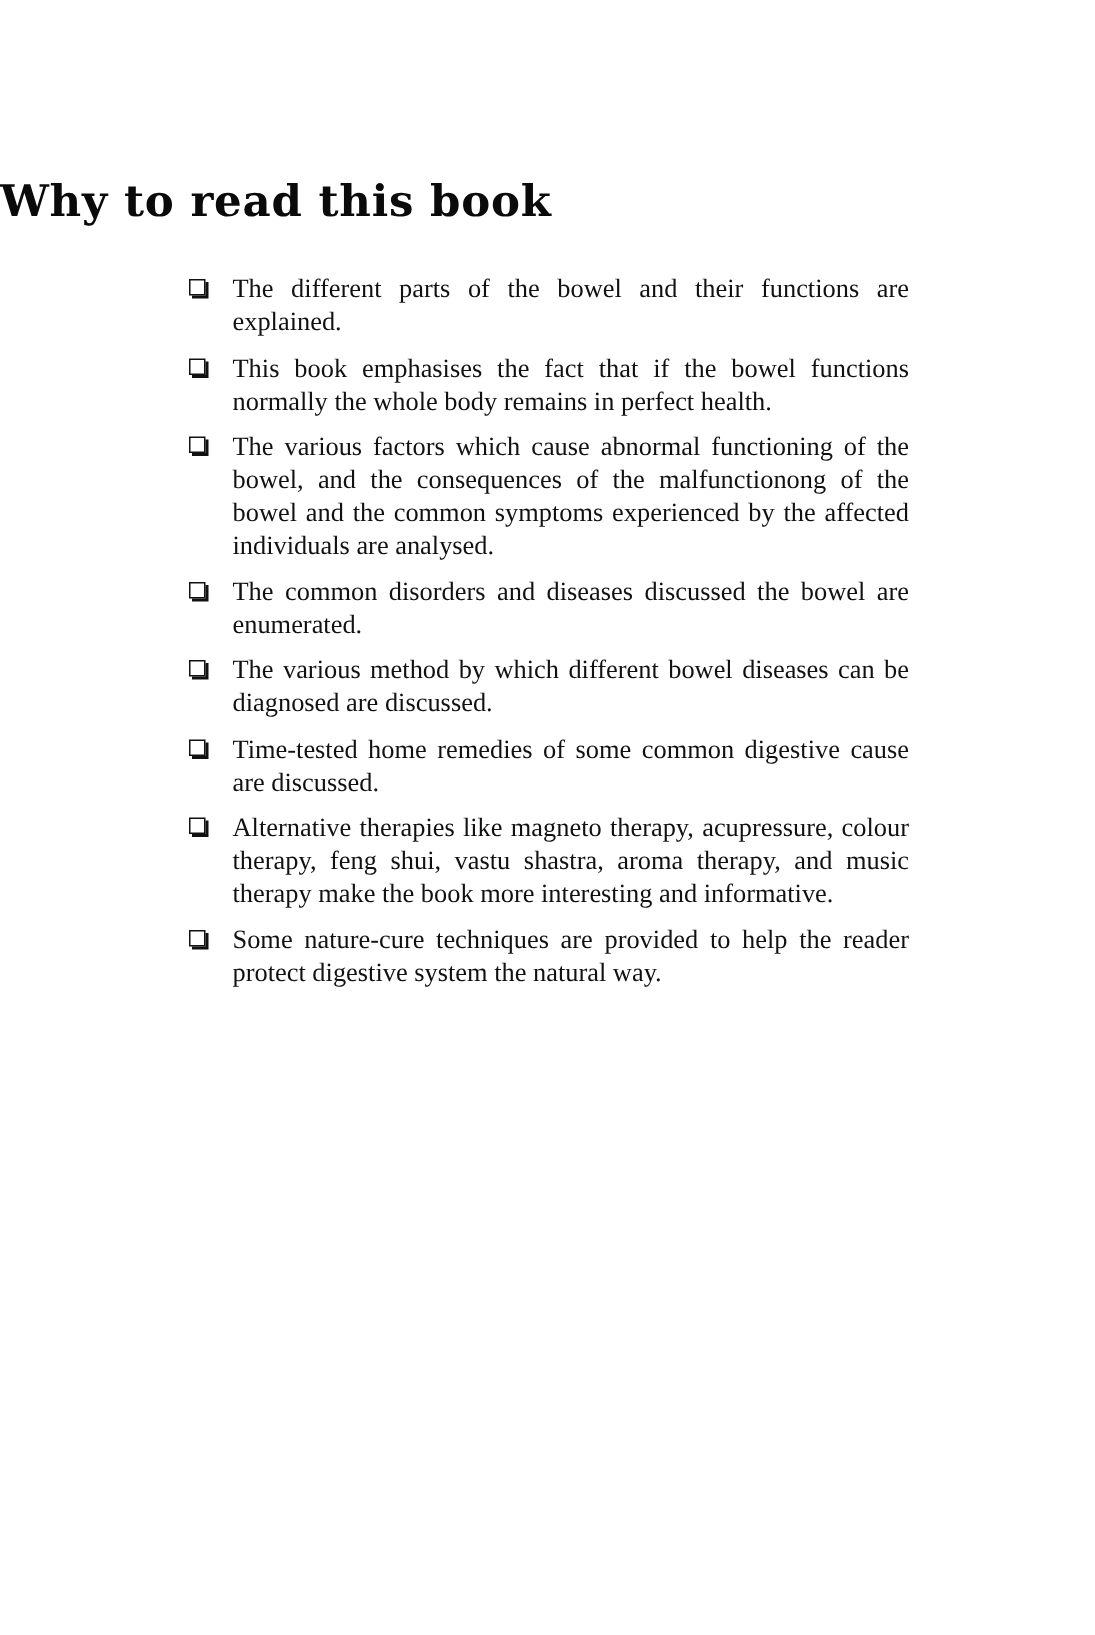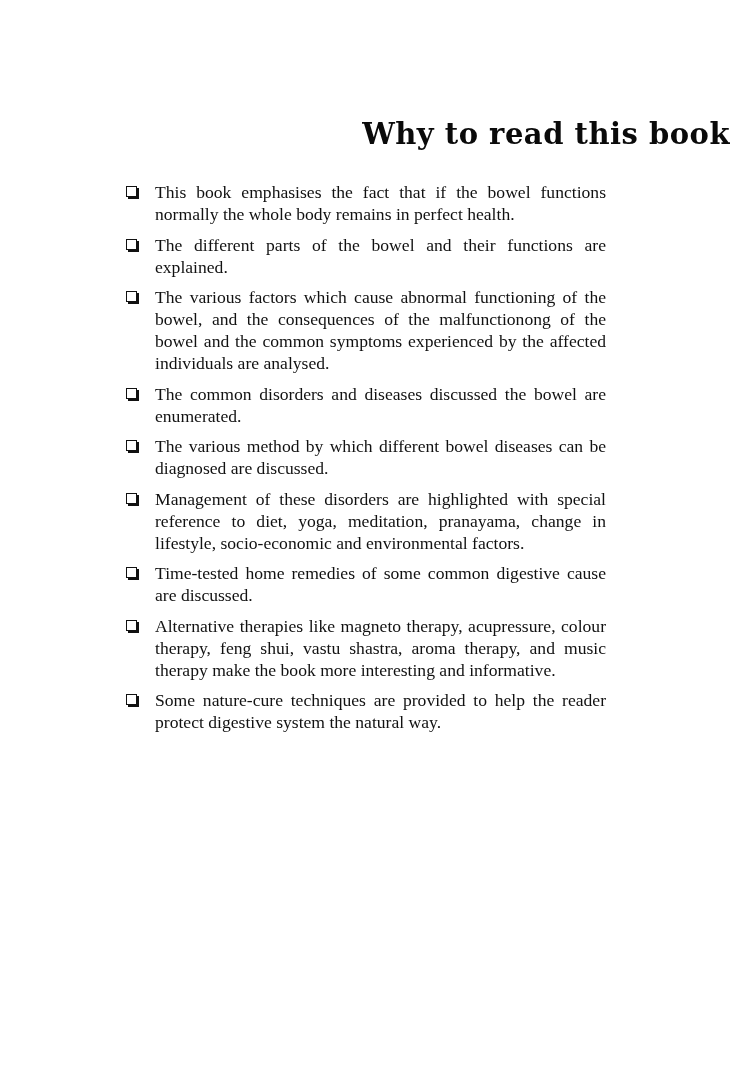--- a/index.html
+++ b/index.html
@@ -20,21 +20,21 @@
       top: 0;
       width: 730px;
       height: 1090px;
       background: #ffffff;
     }
     .title {
       position: absolute;
       left: 0;
       width: 730px;
       top: 117px;
-      text-align: right;
+      text-align: left;
       font-family: "DejaVu Serif", serif;
       font-weight: bold;
       font-size: 29px;
       letter-spacing: 0.5px;
       color: #0a0a0a;
       margin: 0;
     }
     .list {
       position: absolute;
       left: 126px;
@@ -70,41 +70,37 @@
   </style>
 </head>
 <body>
 
 <div class="page">
   <h1 class="title">Why to read this book</h1>
 
   <ul class="list">
     <li class="item">
       <span class="bullet"></span>
-      <span class="text">This book emphasises the fact that if the bowel functions normally the whole body remains in perfect health.</span>
+      <span class="text">The different parts of the bowel and their functions are explained.</span>
     </li>
     <li class="item">
       <span class="bullet"></span>
-      <span class="text">The different parts of the bowel and their functions are explained.</span>
+      <span class="text">This book emphasises the fact that if the bowel functions normally the whole body remains in perfect health.</span>
     </li>
     <li class="item">
       <span class="bullet"></span>
       <span class="text">The various factors which cause abnormal functioning of the bowel, and the consequences of the malfunctionong of the bowel and the common symptoms experienced by the affected individuals are analysed.</span>
     </li>
     <li class="item">
       <span class="bullet"></span>
       <span class="text">The common disorders and diseases discussed the bowel are enumerated.</span>
     </li>
     <li class="item">
       <span class="bullet"></span>
       <span class="text">The various method by which different bowel diseases can be diagnosed are discussed.</span>
-    </li>
-    <li class="item">
-      <span class="bullet"></span>
-      <span class="text">Management of these disorders are highlighted with special reference to diet, yoga, meditation, pranayama, change in lifestyle, socio-economic and environmental factors.</span>
     </li>
     <li class="item">
       <span class="bullet"></span>
       <span class="text">Time-tested home remedies of some common digestive cause are discussed.</span>
     </li>
     <li class="item">
       <span class="bullet"></span>
       <span class="text">Alternative therapies like magneto therapy, acupressure, colour therapy, feng shui, vastu shastra, aroma therapy, and music therapy make the book more interesting and informative.</span>
     </li>
     <li class="item">

